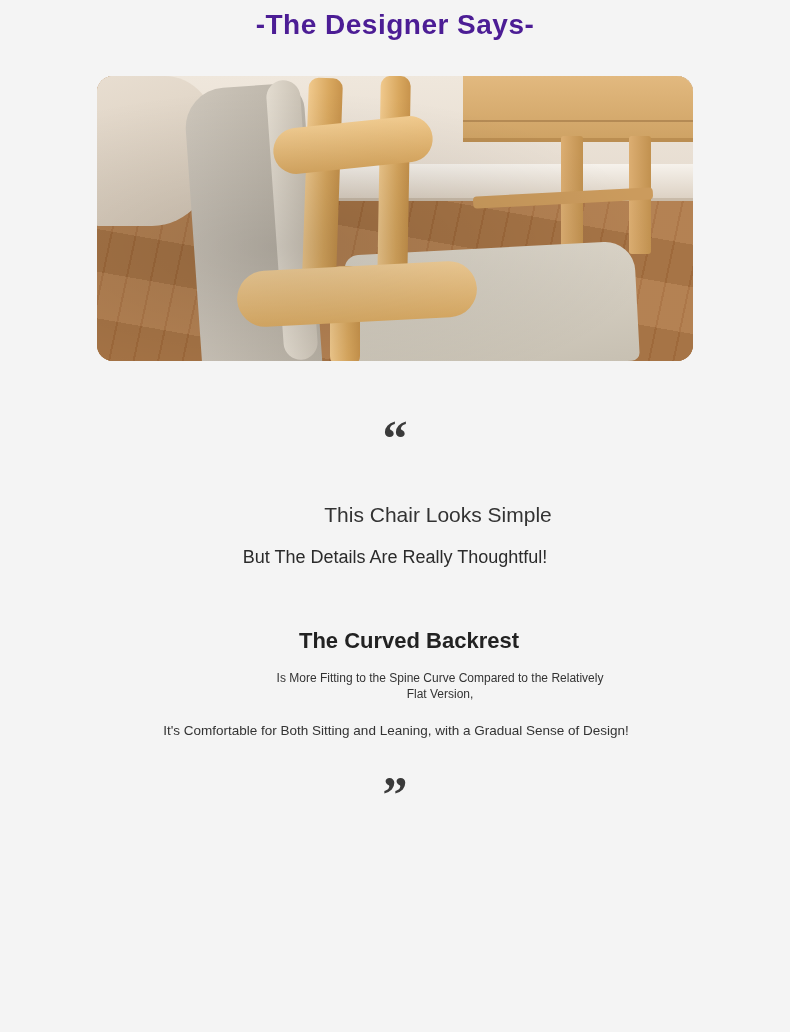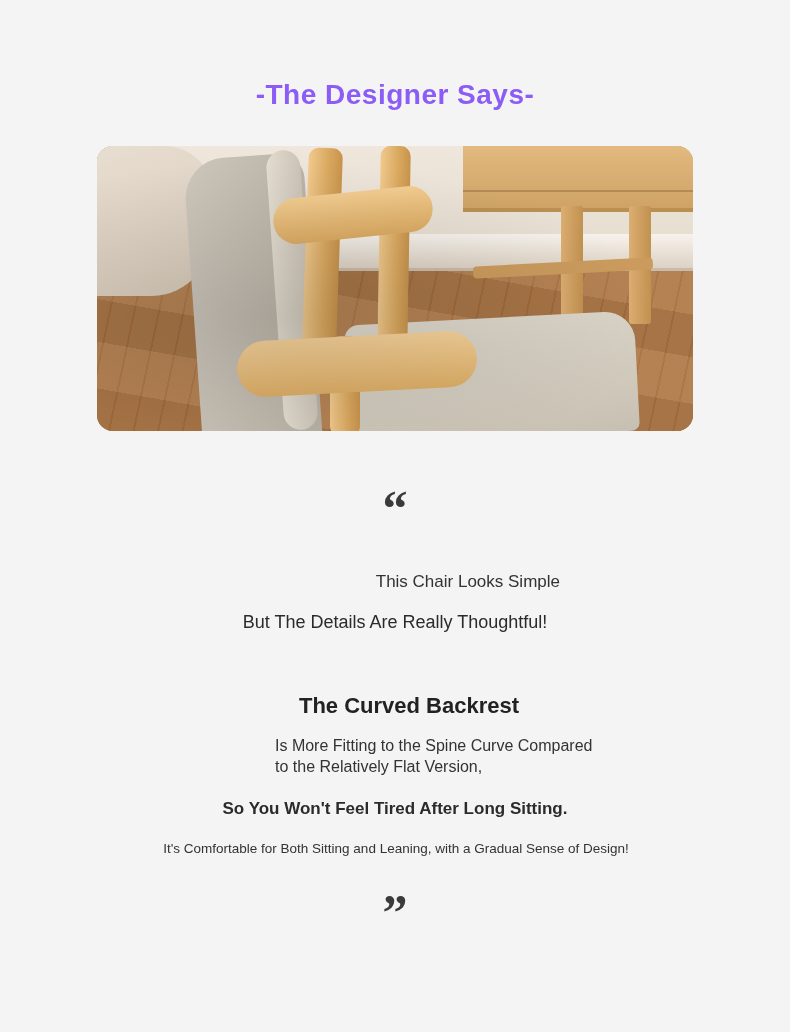--- a/index.html
+++ b/index.html
@@ -18,23 +18,22 @@
     position: relative;
     width: 790px;
     height: 1032px;
     box-sizing: border-box;
   }
   .heading {
     text-align: center;
     font-size: 28px;
     font-weight: bold;
     letter-spacing: 0.5px;
-    color: #8b5cf6;
-    margin: 0;
-    padding-top: 78px;
+    color: #4c1d95;
+    margin: 8px;
     line-height: 1.2;
   }
   .photo-wrap {
     margin: 34px auto 0 auto;
     width: 596px;
     height: 285px;
     border-radius: 16px;
     overflow: hidden;
     position: relative;
     background: #c8ad86;
@@ -192,48 +191,48 @@
   .quote-close { margin-top: 28px; }
   .body-block {
     margin-top: 38px;
     text-align: center;
   }
   .line {
     color: #333;
     line-height: 1.3;
   }
   .l-sub {
-    font-size: 17px;
+    font-size: 21px;
     width: 330px;
     margin: 12px auto;
-    text-align: right;
+    text-align: center;
     padding-left: 86px;
     box-sizing: border-box;
   }
   .l-strong {
     font-size: 18px;
     font-weight: normal;
     margin-top: 18px;
     color: #2b2b2b;
   }
   .l-title {
     font-size: 22px;
     font-weight: bold;
     margin-top: 58px;
     color: #222;
     padding-left: 28px;
   }
   .l-para {
-    font-size: 16px;
+    font-size: 12px;
     margin-top: 14px;
     line-height: 1.35;
     width: 420px;
     margin-left: auto;
     margin-right: auto;
-    text-align: left;
+    text-align: center;
     padding-left: 90px;
     box-sizing: border-box;
   }
   .l-strong2 {
     font-size: 17px;
     font-weight: bold;
     margin-top: 20px;
     color: #2b2b2b;
   }
   .l-small {
@@ -278,19 +277,18 @@
     </div>
   </div>
 
   <div class="quote-mark quote-open">“</div>
 
   <div class="body-block">
     <div class="line l-sub">This Chair Looks Simple</div>
     <div class="line l-strong">But The Details Are Really Thoughtful!</div>
     <div class="line l-title">The Curved Backrest</div>
     <div class="line l-para">Is More Fitting to the Spine Curve Compared to the Relatively Flat Version,</div>
-    <div class="line l-strong2">So You Won't Feel Tired After Long Sitting.</div>
     <div class="line l-small">It's Comfortable for Both Sitting and Leaning, with a Gradual Sense of Design!</div>
   </div>
 
   <div class="quote-mark quote-close">”</div>
 
 </div>
 
 </body></html>

